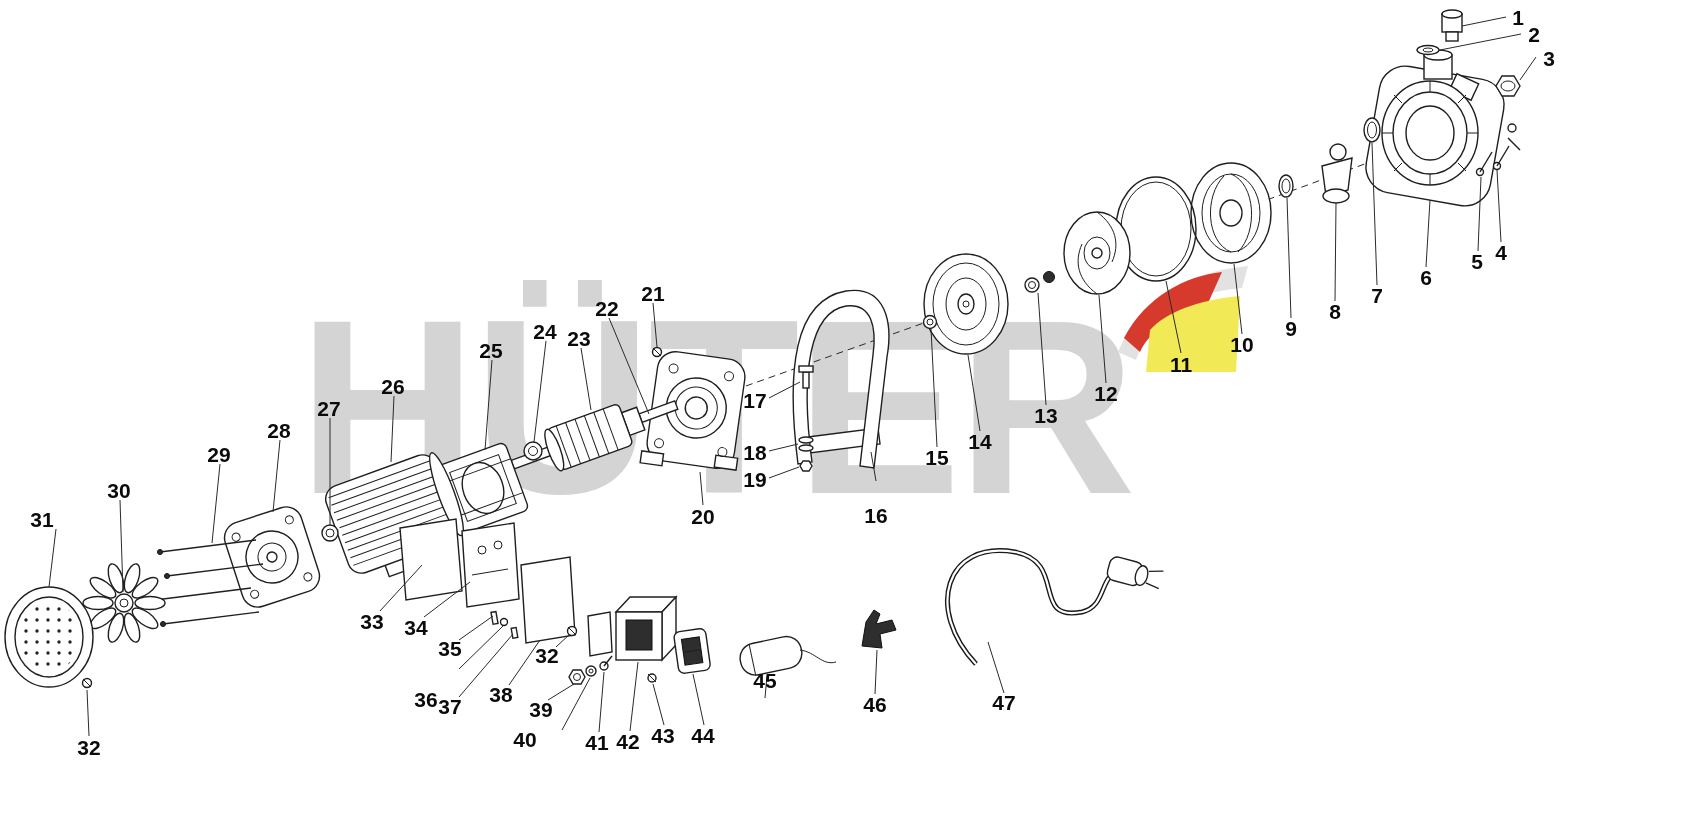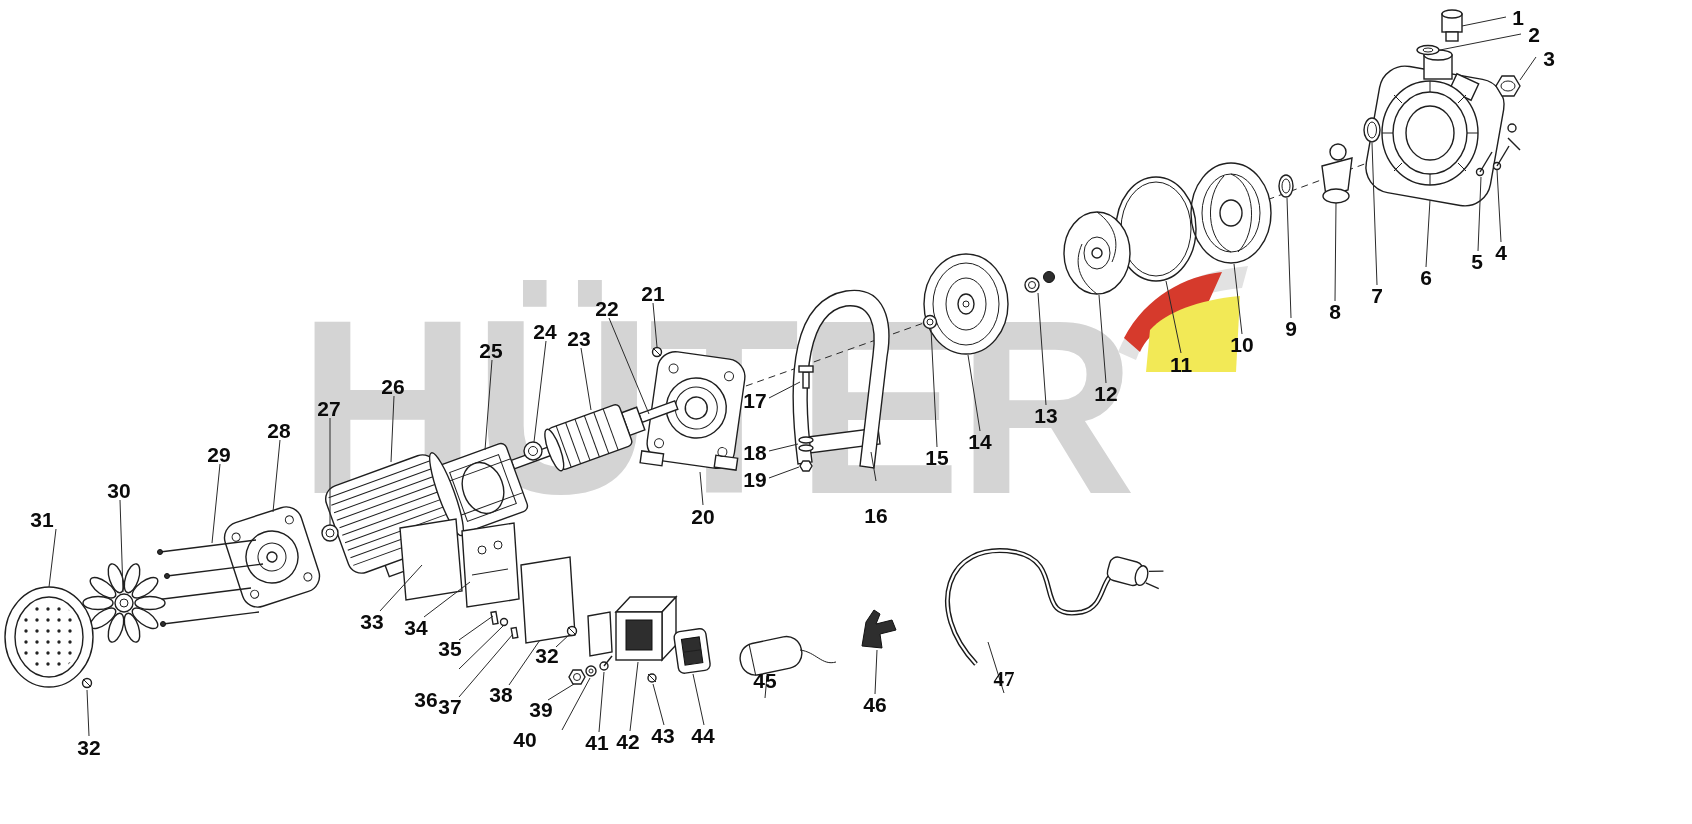--- a/index.html
+++ b/index.html
@@ -482,16 +482,16 @@
       <div class="part-label" style="left: 501px; top: 694px; text-align: center;">38</div>
       <div class="part-label" style="left: 547px; top: 655px;">32</div>
       <div class="part-label" style="left: 541px; top: 709px;">39</div>
       <div class="part-label" style="left: 525px; top: 739px;">40</div>
       <div class="part-label" style="left: 597px; top: 742px;">41</div>
       <div class="part-label" style="left: 628px; top: 741px;">42</div>
       <div class="part-label" style="left: 663px; top: 735px;">43</div>
       <div class="part-label" style="left: 703px; top: 735px;">44</div>
       <div class="part-label" style="left: 765px; top: 680px;">45</div>
       <div class="part-label" style="left: 875px; top: 704px;">46</div>
-      <div class="part-label" style="left: 1004px; top: 679px; font-family: Liberation Serif, serif;">47</div>
+      <div class="part-label" style="left: 1004px; top: 702px;">47</div>
     </div>
 
 </div>
 
 </body></html>

